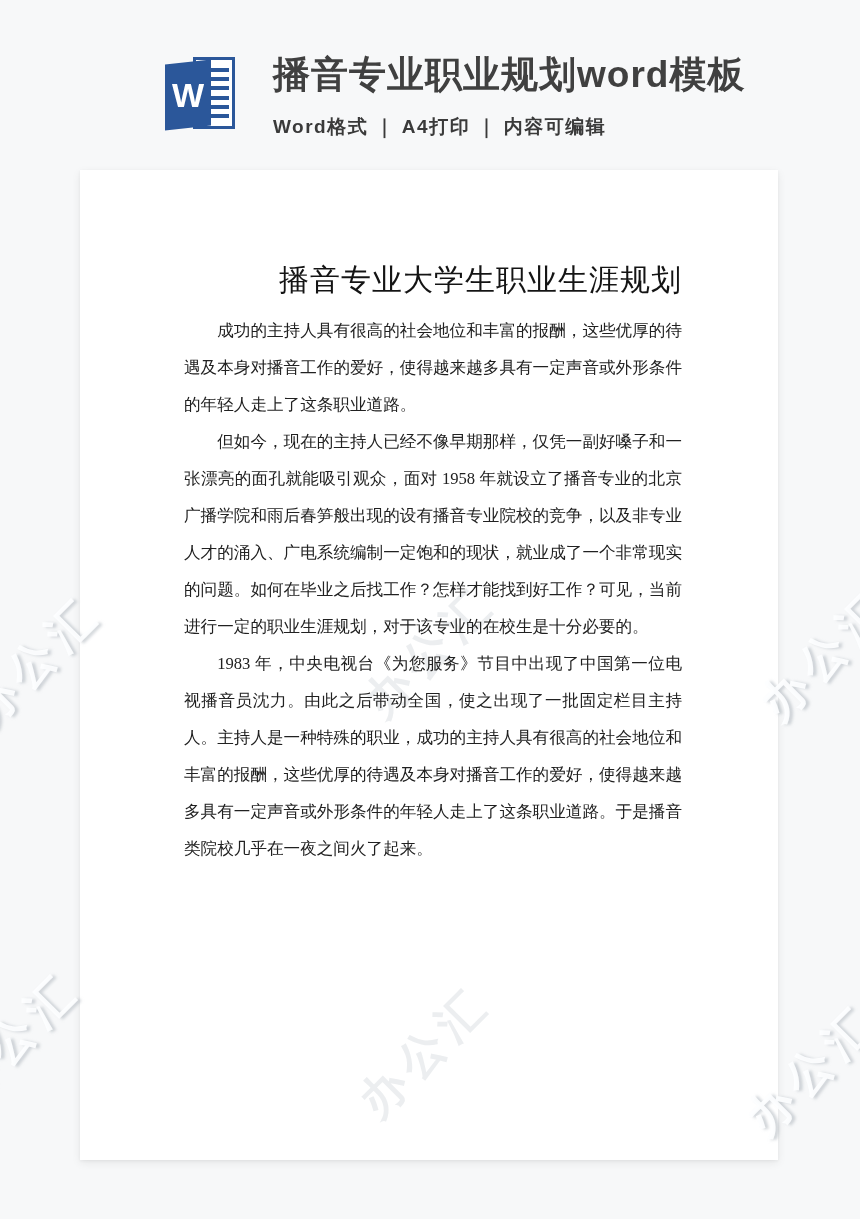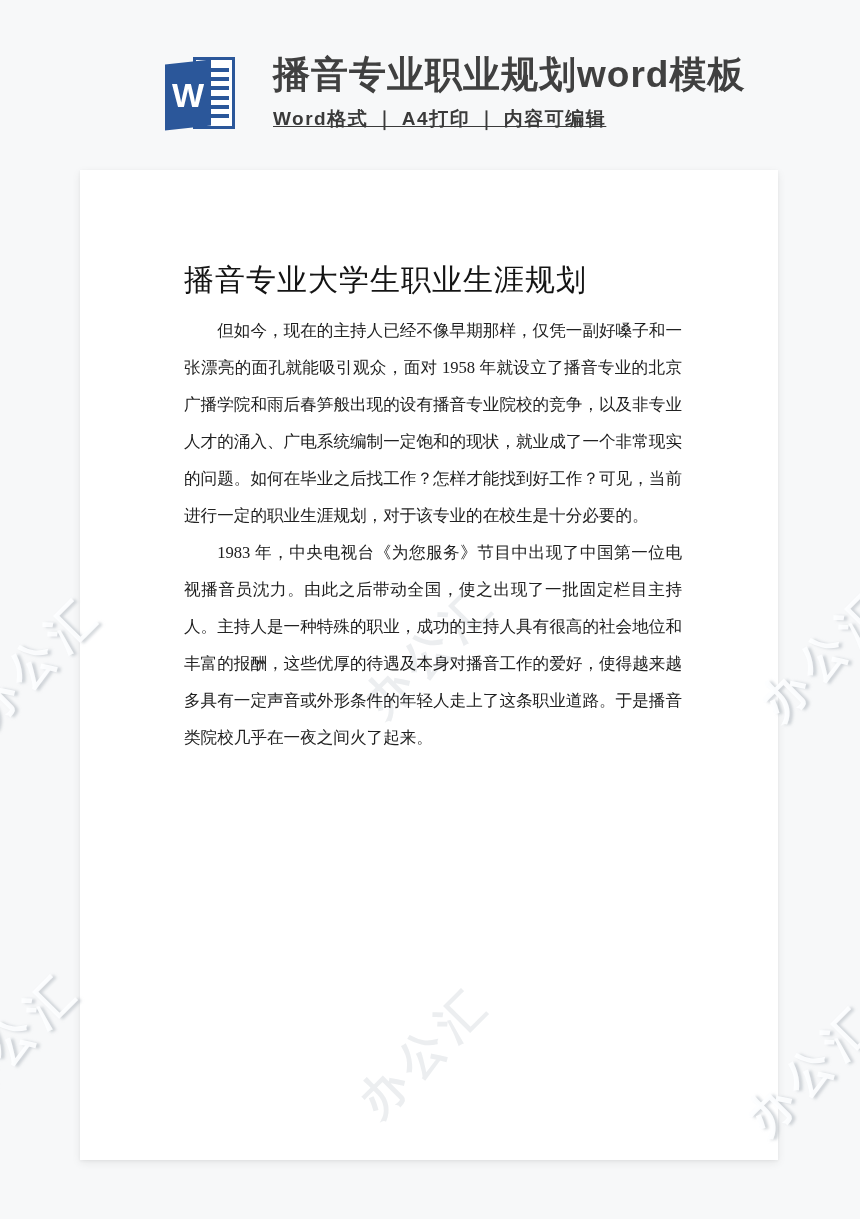--- a/index.html
+++ b/index.html
@@ -29,40 +29,40 @@
   .w-panel span {
     color: #ffffff; font-weight: bold; font-size: 34px;
     font-family: "Liberation Sans", sans-serif; transform: skewY(6deg);
   }
   .header-text { margin-left: 34px; }
   .header-title {
     color: #404040; font-size: 37px; font-weight: bold; line-height: 1.15;
     letter-spacing: 1px; white-space: nowrap;
   }
   .header-subtitle {
-    margin-top: 9px; color: #3a3a3a; font-size: 19px; font-weight: bold;
-    letter-spacing: 1.5px; white-space: nowrap; text-decoration: underline;
+    margin-top: 17px; color: #3a3a3a; font-size: 19px; font-weight: bold;
+    letter-spacing: 1.5px; white-space: nowrap;
   }
 
   
   .doc-page {
     position: absolute; left: 80px; top: 170px; width: 698px; height: 990px;
     background: #ffffff;
     box-shadow: 0 3px 9px rgba(0,0,0,0.07), 0 1px 3px rgba(0,0,0,0.05);
     overflow: hidden;
   }
   .doc-content {
     position: absolute; left: 104px; right: 96px; top: 0; padding-top: 88px;
     z-index: 1;
   }
   .doc-title {
     margin: 0 0 10px 0;
     font-family: "Liberation Serif", "DejaVu Serif", serif;
     font-size: 30px; font-weight: normal; line-height: 44px;
-    text-align: left; letter-spacing: 1px; color: #141414;
+    text-align: right; letter-spacing: 1px; color: #141414;
   }
   .doc-content p {
     margin: 0;
     font-family: "Liberation Serif", "DejaVu Serif", serif;
     font-size: 16.6px; line-height: 37px; color: #212121;
     text-align: justify; text-justify: inter-ideograph;
     text-indent: 2em;
   }
 
   
@@ -103,20 +103,21 @@
       <div class="header-subtitle">Word格式 ｜ A4打印 ｜ 内容可编辑</div>
     </div>
   </div>
 
   <div class="doc-page">
     <div class="wm wm-page" style="left:350px; top:482px;">办公汇</div>
     <div class="wm wm-page" style="left:345px; top:882px;">办公汇</div>
 
     <div class="doc-content">
       <h1 class="doc-title">播音专业大学生职业生涯规划</h1>
+      <p>成功的主持人具有很高的社会地位和丰富的报酬，这些优厚的待遇及本身对播音工作的爱好，使得越来越多具有一定声音或外形条件的年轻人走上了这条职业道路。</p>
       <p>但如今，现在的主持人已经不像早期那样，仅凭一副好嗓子和一张漂亮的面孔就能吸引观众，面对 1958 年就设立了播音专业的北京广播学院和雨后春笋般出现的设有播音专业院校的竞争，以及非专业人才的涌入、广电系统编制一定饱和的现状，就业成了一个非常现实的问题。如何在毕业之后找工作？怎样才能找到好工作？可见，当前进行一定的职业生涯规划，对于该专业的在校生是十分必要的。</p>
       <p>1983 年，中央电视台《为您服务》节目中出现了中国第一位电视播音员沈力。由此之后带动全国，使之出现了一批固定栏目主持人。主持人是一种特殊的职业，成功的主持人具有很高的社会地位和丰富的报酬，这些优厚的待遇及本身对播音工作的爱好，使得越来越多具有一定声音或外形条件的年轻人走上了这条职业道路。于是播音类院校几乎在一夜之间火了起来。</p>
     </div>
   </div>
 
   <div class="wm wm-emboss" style="left:35px;  top:662px;">办公汇</div>
   <div class="wm wm-emboss" style="left:826px; top:655px;">办公汇</div>
   <div class="wm wm-emboss" style="left:14px;  top:1038px;">办公汇</div>
   <div class="wm wm-emboss" style="left:812px; top:1070px;">办公汇</div>
 

